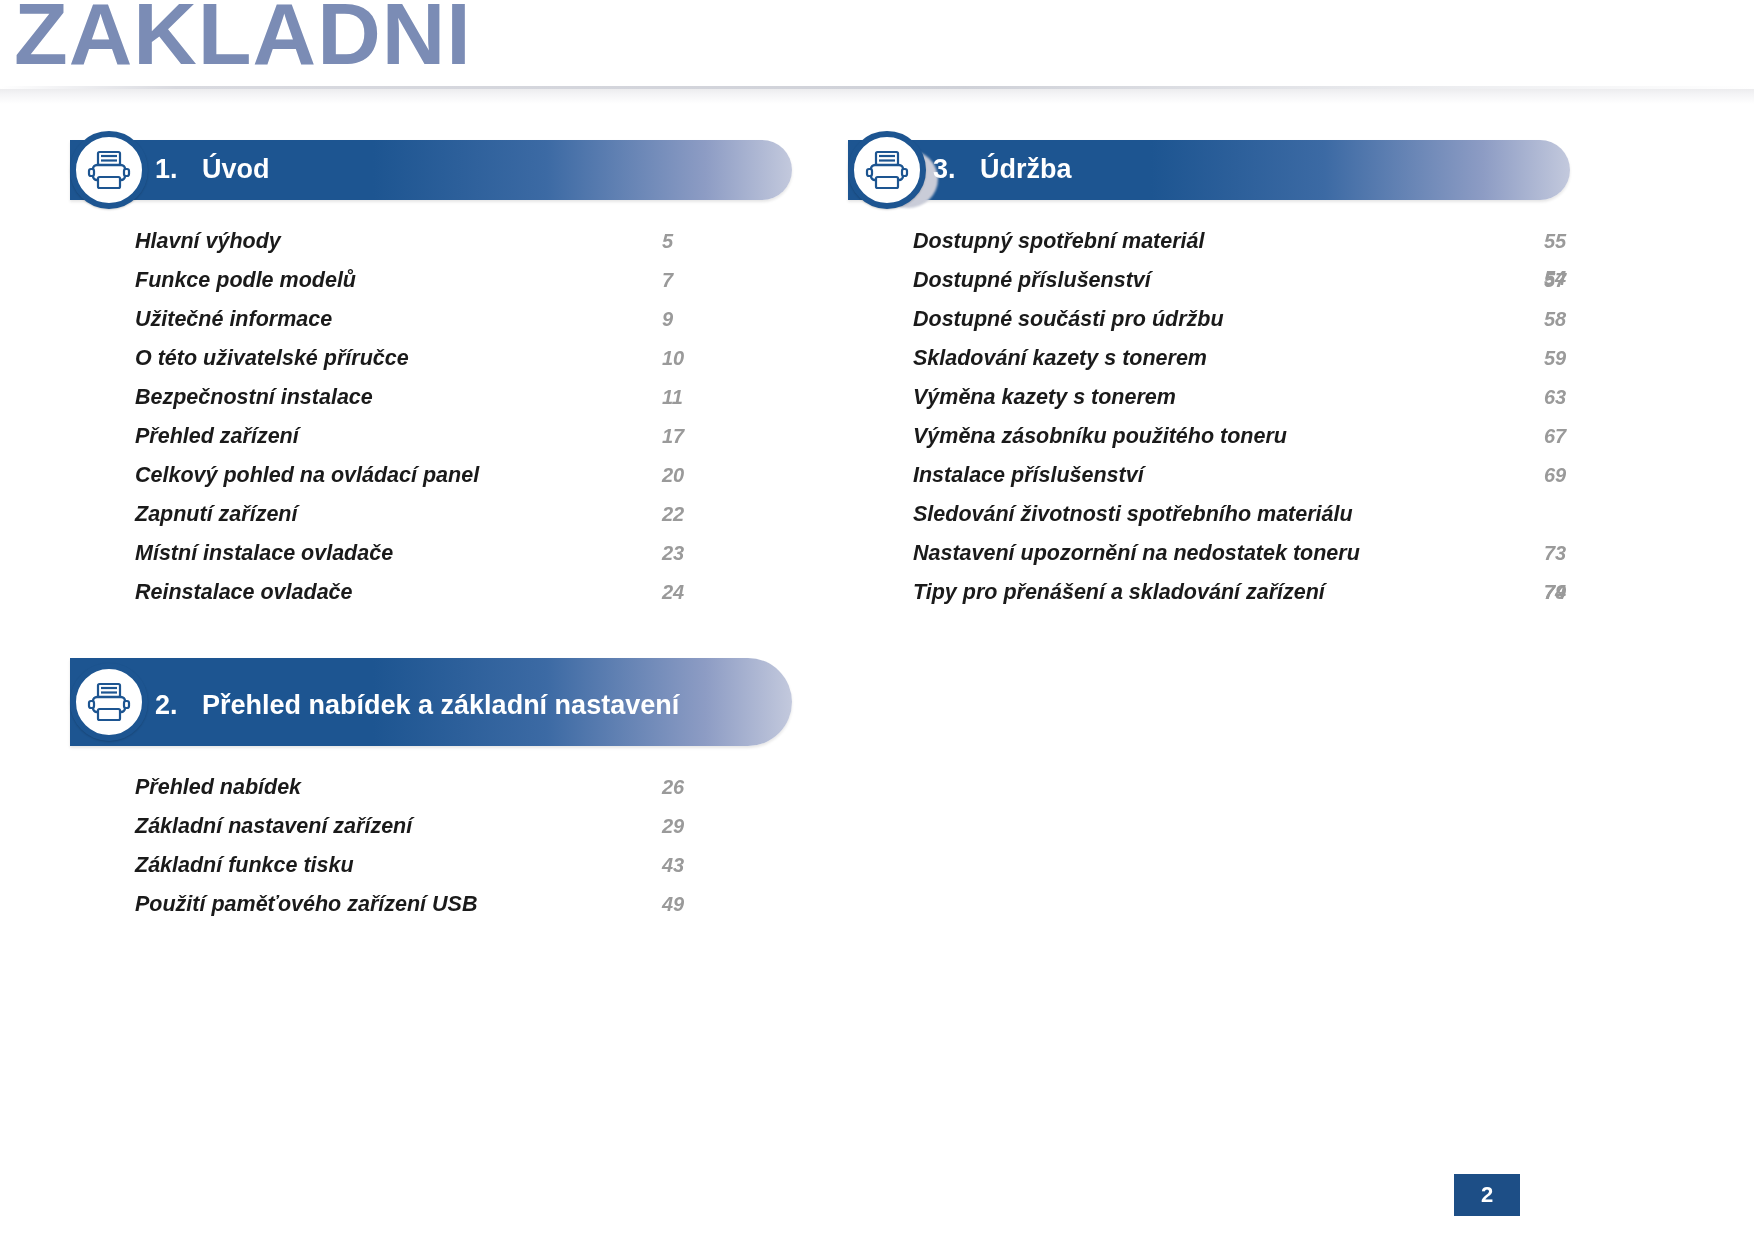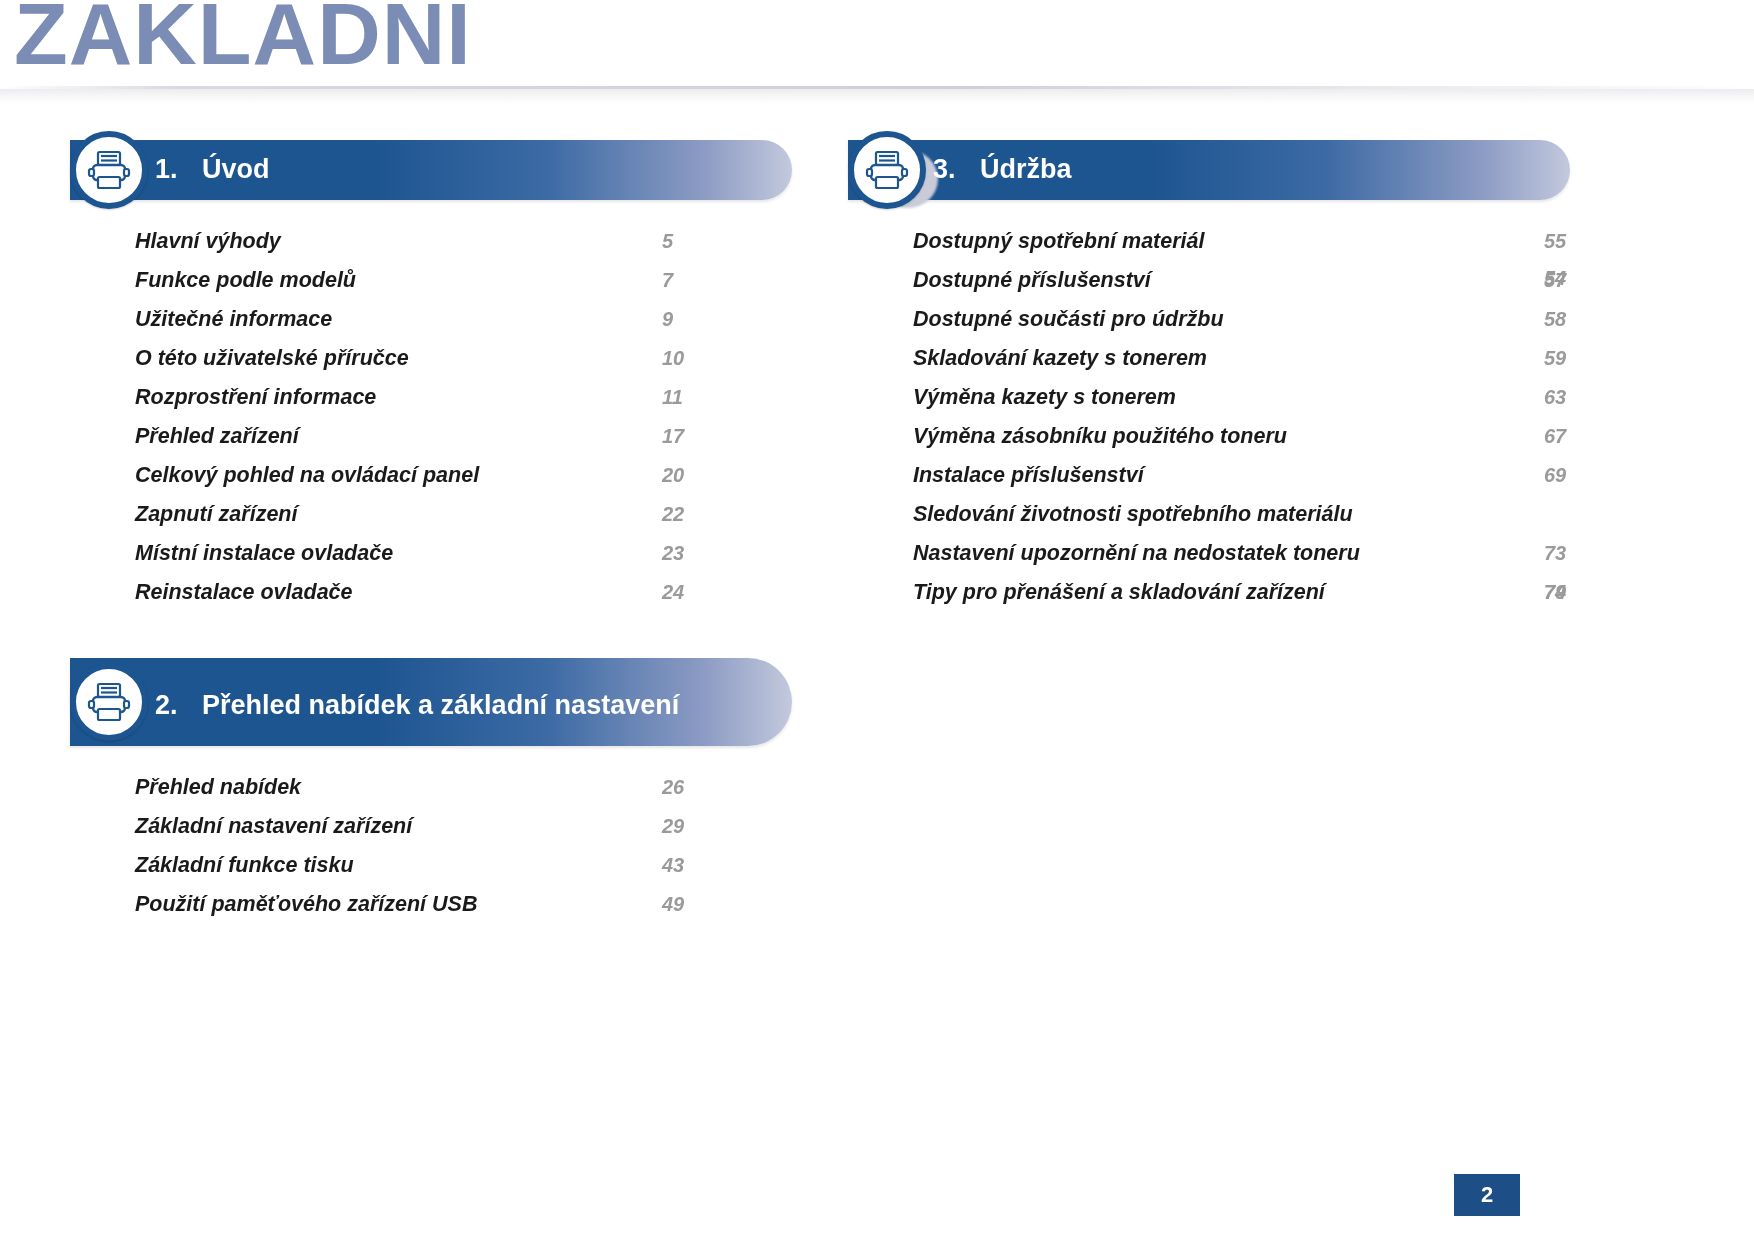--- a/index.html
+++ b/index.html
@@ -176,21 +176,21 @@
         </div>
         <div class="toc-row">
           <span>Užitečné informace</span>
           <span class="toc-page">9</span>
         </div>
         <div class="toc-row">
           <span>O této uživatelské příručce</span>
           <span class="toc-page">10</span>
         </div>
         <div class="toc-row">
-          <span>Rozprostření informace</span>
+          <span>Bezpečnostní instalace</span>
           <span class="toc-page">11</span>
         </div>
         <div class="toc-row">
           <span>Přehled zařízení</span>
           <span class="toc-page">17</span>
         </div>
         <div class="toc-row">
           <span>Celkový pohled na ovládací panel</span>
           <span class="toc-page">20</span>
         </div>

